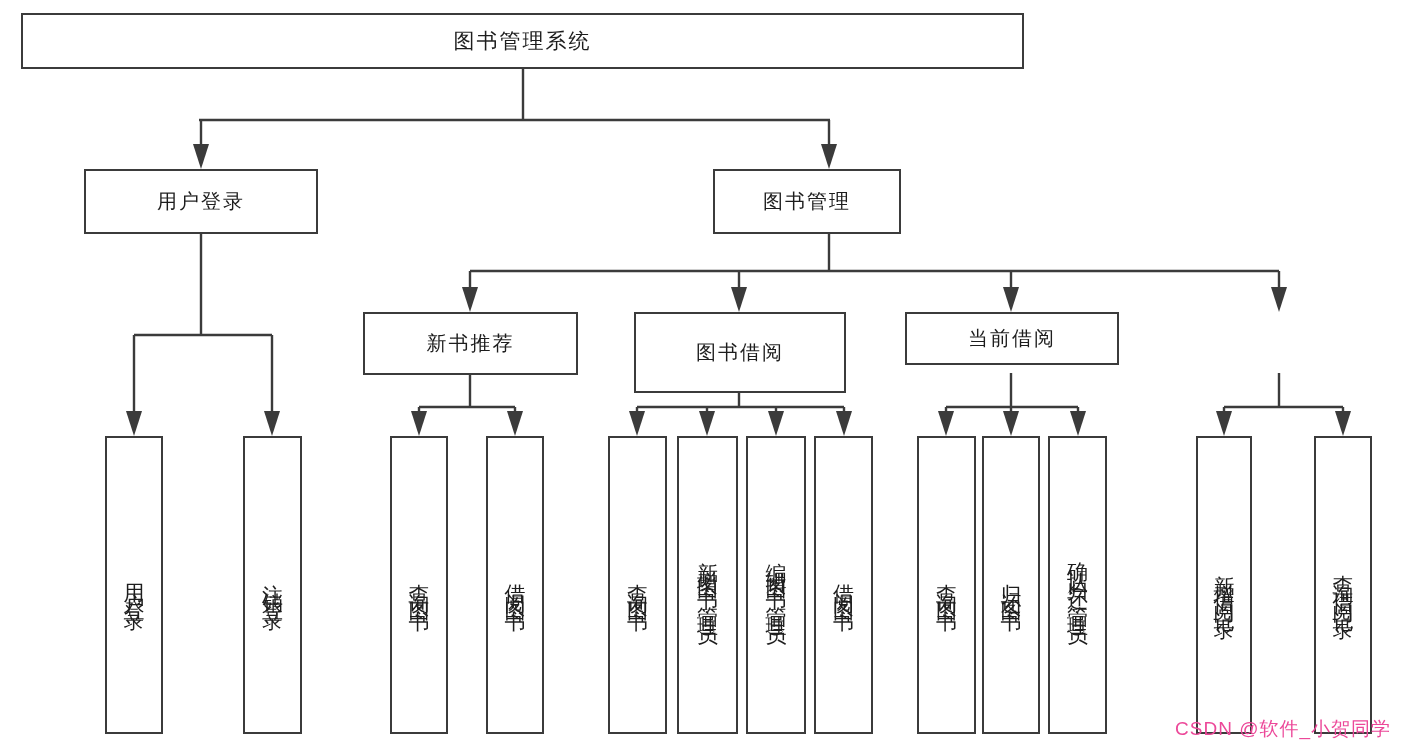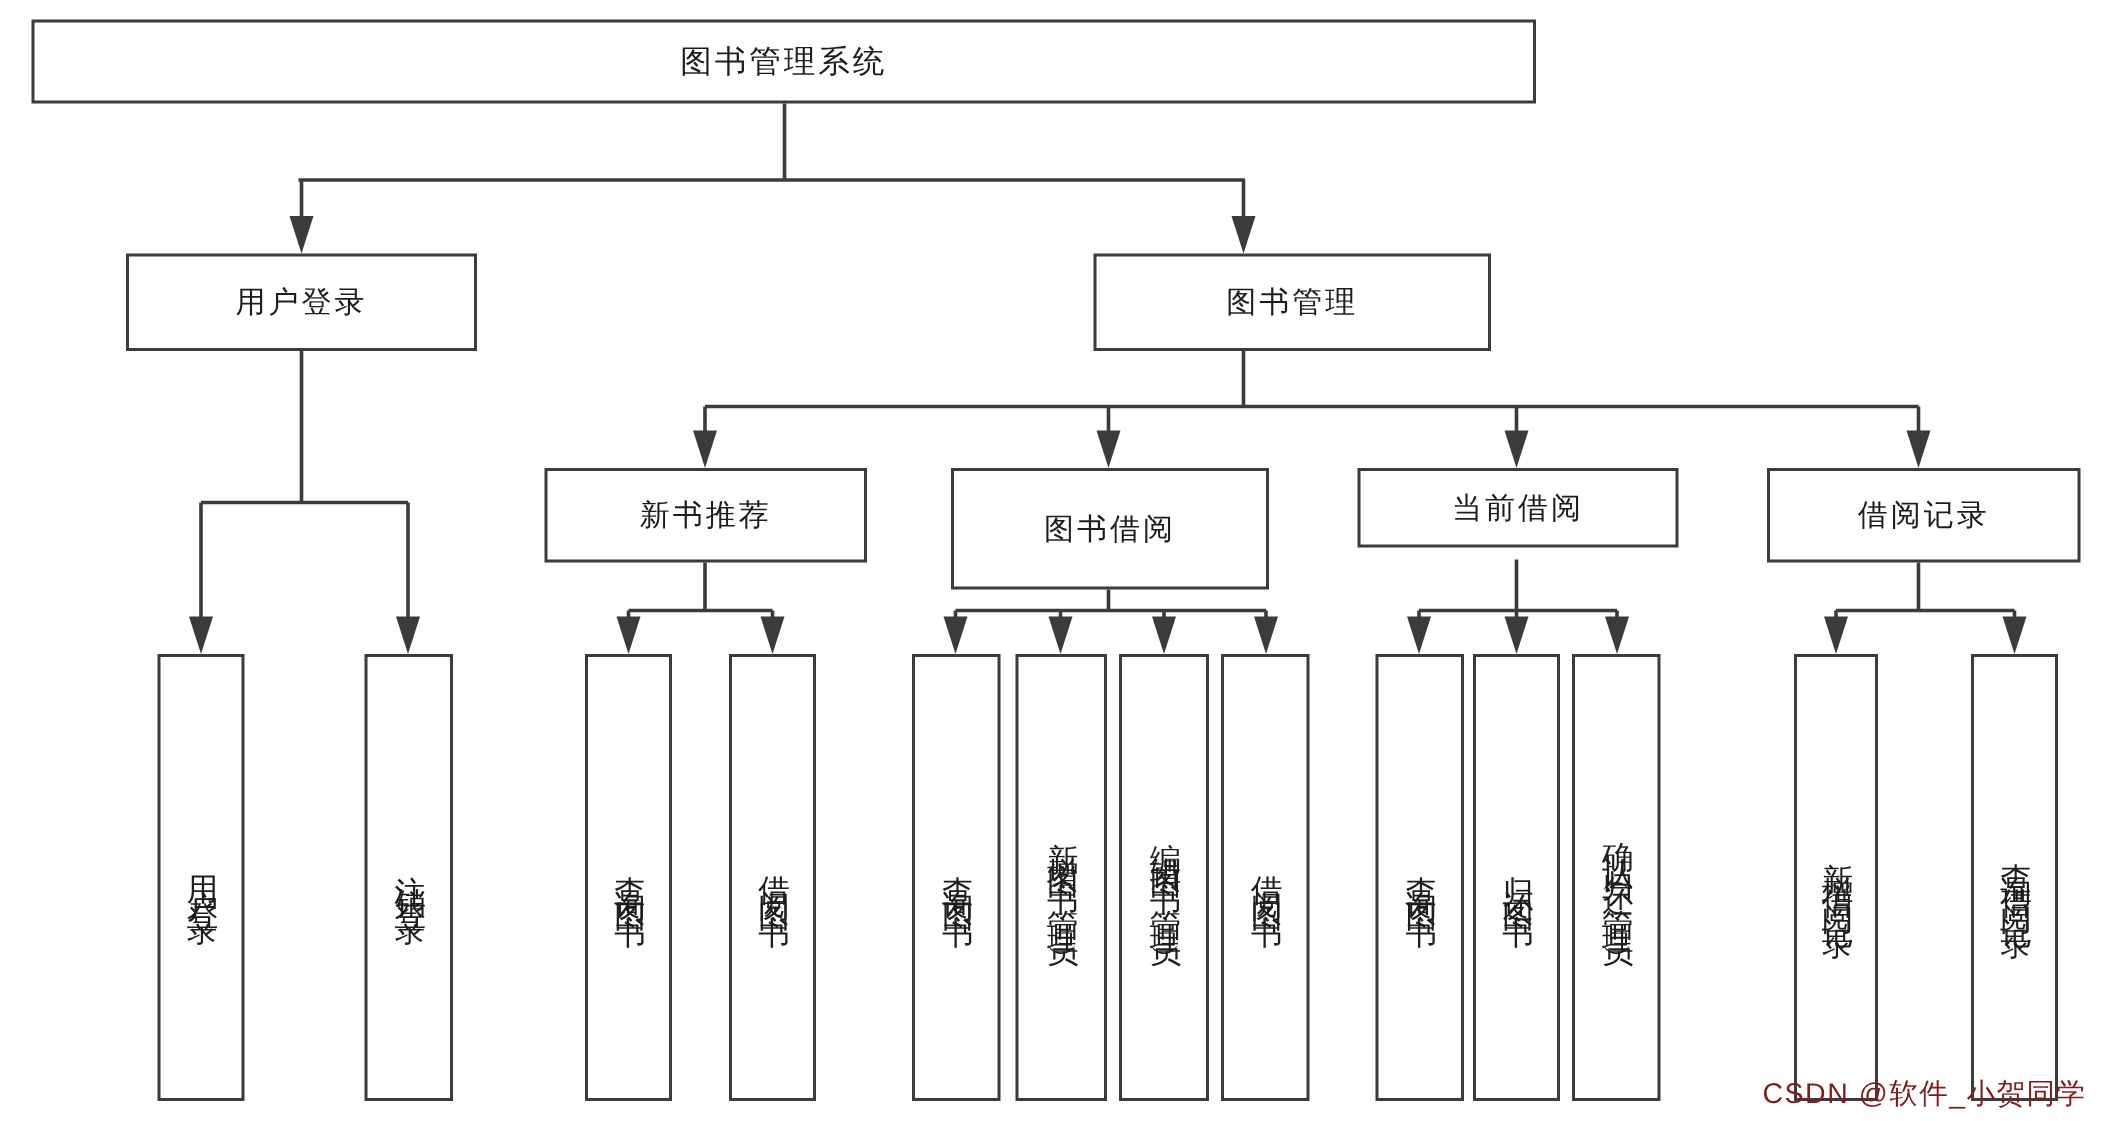--- a/index.html
+++ b/index.html
@@ -32,21 +32,21 @@
     font-size: 21px;
     letter-spacing: 9px;
     color: #1d1d1d;
   }
   .watermark {
     position: absolute;
     right: 14px;
     bottom: 5px;
     font-size: 19px;
     letter-spacing: 1px;
-    color: #7f1d1d;
+    color: #ec4899;
     z-index: 6;
     font-family: "Liberation Sans", sans-serif;
   }
 </style>
 </head>
 <body>
 
 <div class="stage">
 
   <svg class="wires" width="1405" height="747" viewBox="0 0 1405 747" fill="none" stroke="#3b3b3b" stroke-width="2.4">
@@ -99,35 +99,32 @@
     </g>
   </svg>
 
   <div class="node title" style="left:21px;top:13px;width:1003px;height:56px">
     <span>图书管理系统</span>
   </div>
 
   <div class="node" style="left:84px;top:169px;width:234px;height:65px">
     <span>用户登录</span>
   </div>
-  <div class="node" style="left:729px;top:169px;width:265px;height:65px">
+  <div class="node" style="left:713px;top:169px;width:188px;height:65px">
     <span>图书管理</span>
   </div>
 
   <div class="node" style="left:363px;top:312px;width:215px;height:63px">
     <span>新书推荐</span>
   </div>
   <div class="node" style="left:634px;top:312px;width:212px;height:81px">
     <span>图书借阅</span>
   </div>
   <div class="node" style="left:905px;top:312px;width:214px;height:53px">
     <span>当前借阅</span>
-  </div>
-  <div class="node" style="left:1178px;top:312px;width:209px;height:63px">
-    <span>借阅记录</span>
   </div>
 
   <div class="node vnode" style="left:105px;top:436px;width:58px;height:298px">
     <span class="vlabel">用户登录</span>
   </div>
   <div class="node vnode" style="left:243px;top:436px;width:59px;height:298px">
     <span class="vlabel">注销登录</span>
   </div>
 
   <div class="node vnode" style="left:390px;top:436px;width:58px;height:298px">

